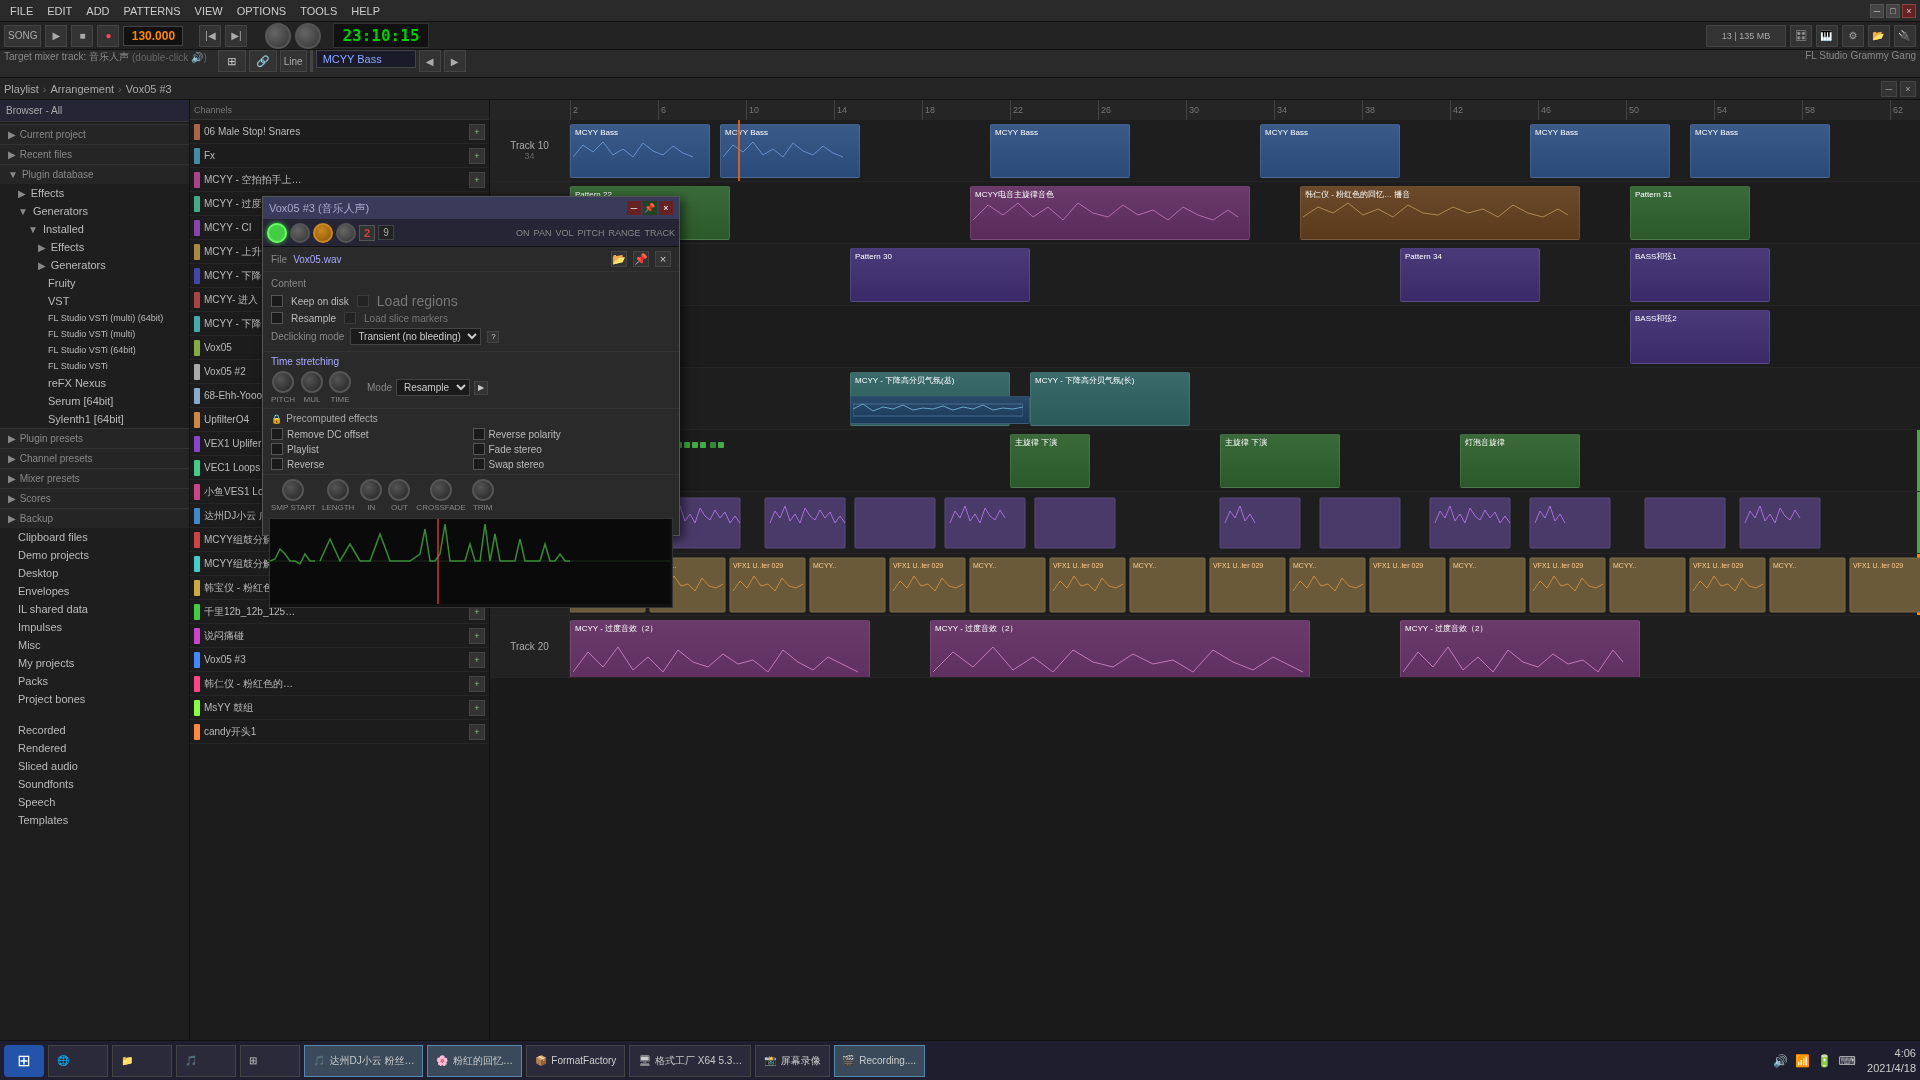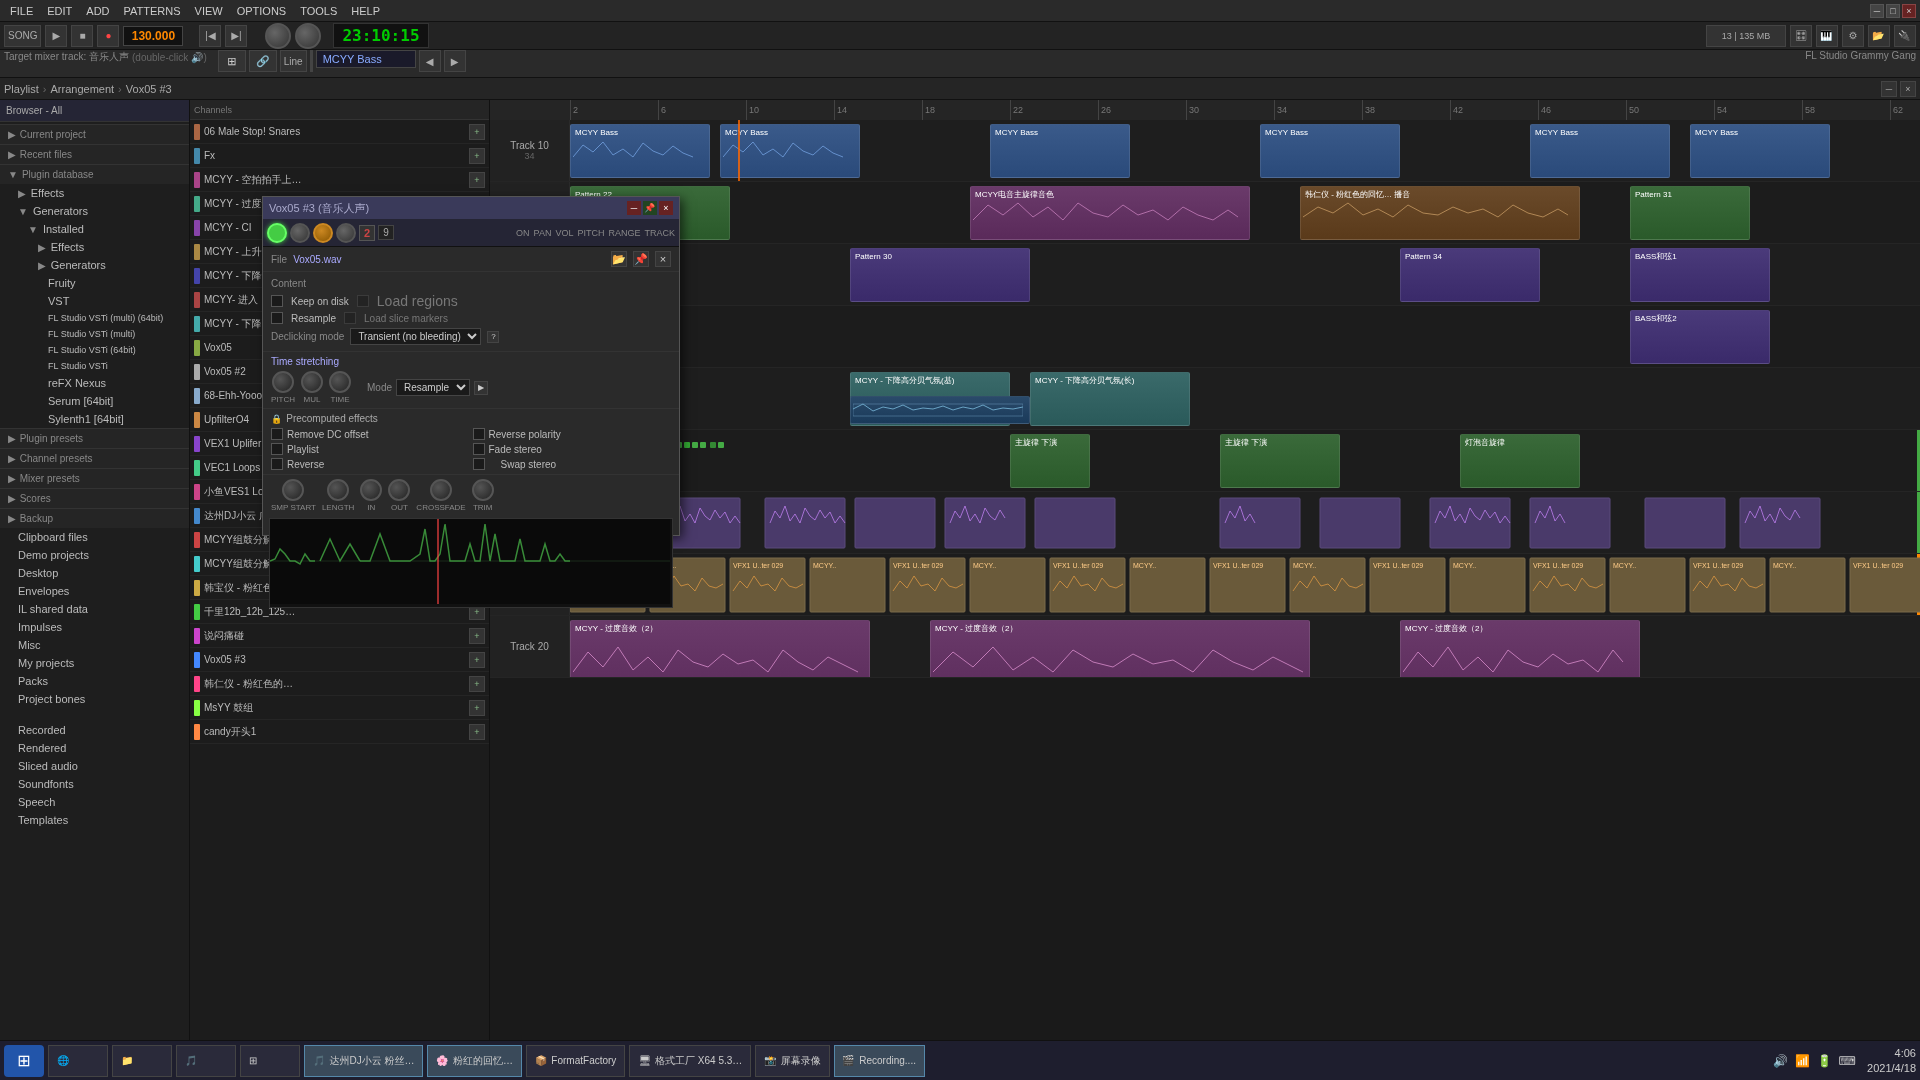--- a/index.html
+++ b/index.html
@@ -1311,21 +1311,21 @@
         <span style="font-size:10px;color:#bbb;">Playlist</span>
       </div>
       <div style="display:flex;align-items:center;gap:4px;">
         <div class="popup-checkbox"></div>
         <span style="font-size:10px;color:#bbb;">Fade stereo</span>
       </div>
       <div style="display:flex;align-items:center;gap:4px;">
         <div class="popup-checkbox"></div>
         <span style="font-size:10px;color:#bbb;">Reverse</span>
       </div>
-      <div style="display:flex;align-items:center;gap:16px;">
+      <div style="display:flex;align-items:center;gap:4px;">
         <div class="popup-checkbox"></div>
         <span style="font-size:10px;color:#bbb;">Swap stereo</span>
       </div>
     </div>
   </div>
 
   <div style="display:flex;align-items:flex-end;gap:6px;padding:4px 8px 2px 8px;">
     <div class="knob-group">
       <div class="knob"></div>
       <div class="knob-label">SMP START</div>

